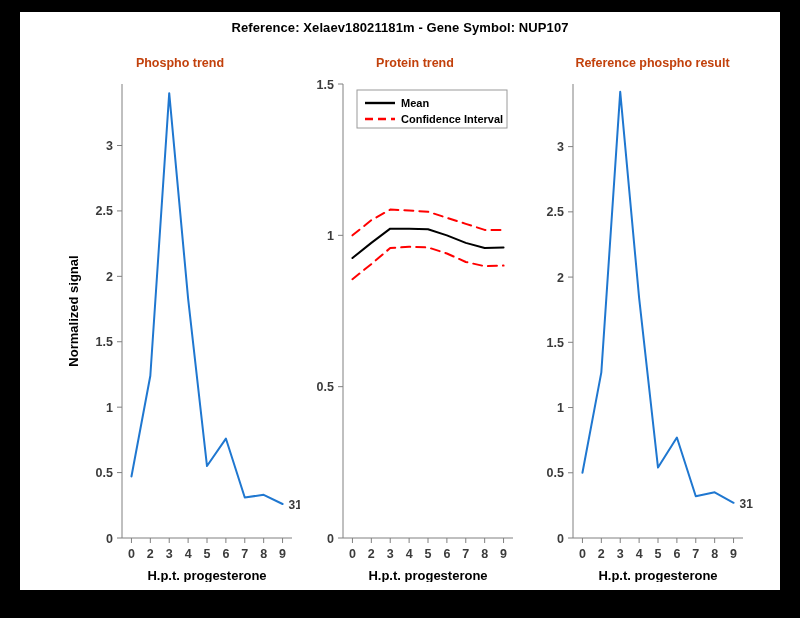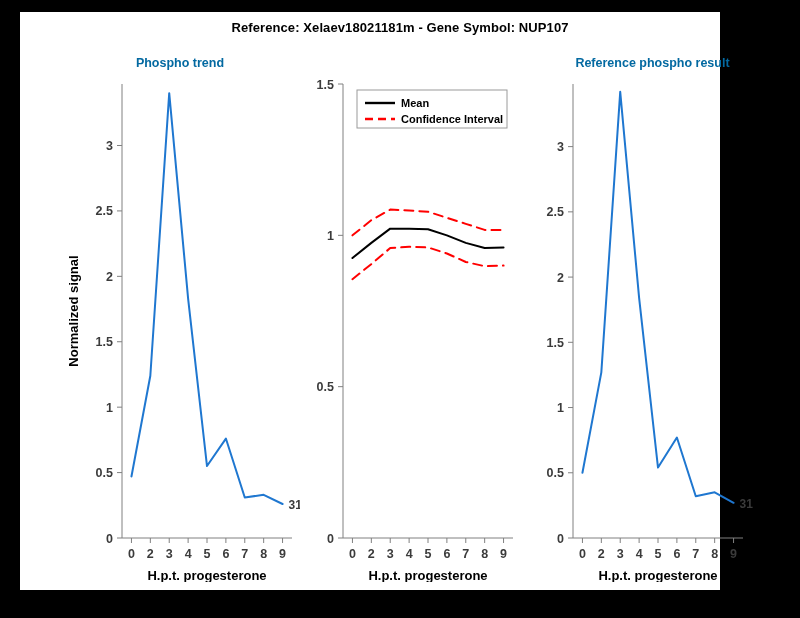--- a/index.html
+++ b/index.html
@@ -10,21 +10,21 @@
   body {
     width: 800px;
     height: 618px;
     overflow: hidden;
     font-family: "Liberation Sans", sans-serif;
   }
   #figure-window {
     position: absolute;
     left: 20px;
     top: 12px;
-    width: 700px;
+    width: 760px;
     height: 578px;
     background: #ffffff;
   }
   #figure-title {
     position: absolute;
     left: 0;
     top: 8px;
     width: 760px;
     text-align: center;
     font-size: 13px;
@@ -41,21 +41,21 @@
   #panel-protein   { left: 275px; width: 240px; }
   #panel-detrended { left: 505px; width: 255px; }
 
   .panel-title {
     position: absolute;
     top: 14px;
     width: 100%;
     text-align: center;
     font-size: 12.5px;
     font-weight: bold;
-    color: #0369a1;
+    color: #c2410c;
   }
   .plot-svg {
     position: absolute;
     left: 0;
     top: 0;
     width: 100%;
     height: 540px;
   }
   .axis-line { stroke: #808080; stroke-width: 1; fill: none; }
   .tick-line { stroke: #808080; stroke-width: 1; }
@@ -140,20 +140,21 @@
         <line x1="222.55555555555554" y1="496" x2="222.55555555555554" y2="501" class="tick-line"></line>
         <text x="222.55555555555554" y="516" text-anchor="middle" class="tick-label">9</text>
         <text x="147" y="538" text-anchor="middle" class="axis-title">H.p.t. progesterone</text>
         <text x="0" y="0" text-anchor="middle" class="axis-title" transform="translate(18,269) rotate(-90)">Normalized signal</text>
         <path d="M71.44 434.51 L90.33 333.76 L109.22 51.16 L128.11 256.57 L147.00 424.04 L165.89 396.56 L184.78 455.44 L203.67 452.82 L222.56 461.98" class="series-line" stroke="#1f77d0"></path>
         <text x="228.55555555555554" y="466.98270893371756" class="endpoint-label">31</text>
       </svg>
   </div>
 
   <div class="panel" id="panel-protein">
+    <div class="panel-title">Protein trend</div>
     <svg class="plot-svg" id="svg-protein" viewBox="0 0 240 540">
         <line x1="48" y1="42" x2="48" y2="496" class="axis-line"></line>
         <line x1="48" y1="496" x2="218" y2="496" class="axis-line"></line>
         <line x1="48" y1="496" x2="43" y2="496" class="tick-line"></line>
         <text x="39" y="500.5" text-anchor="end" class="tick-label">0</text>
         <line x1="48" y1="344.6666666666667" x2="43" y2="344.6666666666667" class="tick-line"></line>
         <text x="39" y="349.1666666666667" text-anchor="end" class="tick-label">0.5</text>
         <line x1="48" y1="193.33333333333337" x2="43" y2="193.33333333333337" class="tick-line"></line>
         <text x="39" y="197.83333333333337" text-anchor="end" class="tick-label">1</text>
         <line x1="48" y1="42" x2="43" y2="42" class="tick-line"></line>

